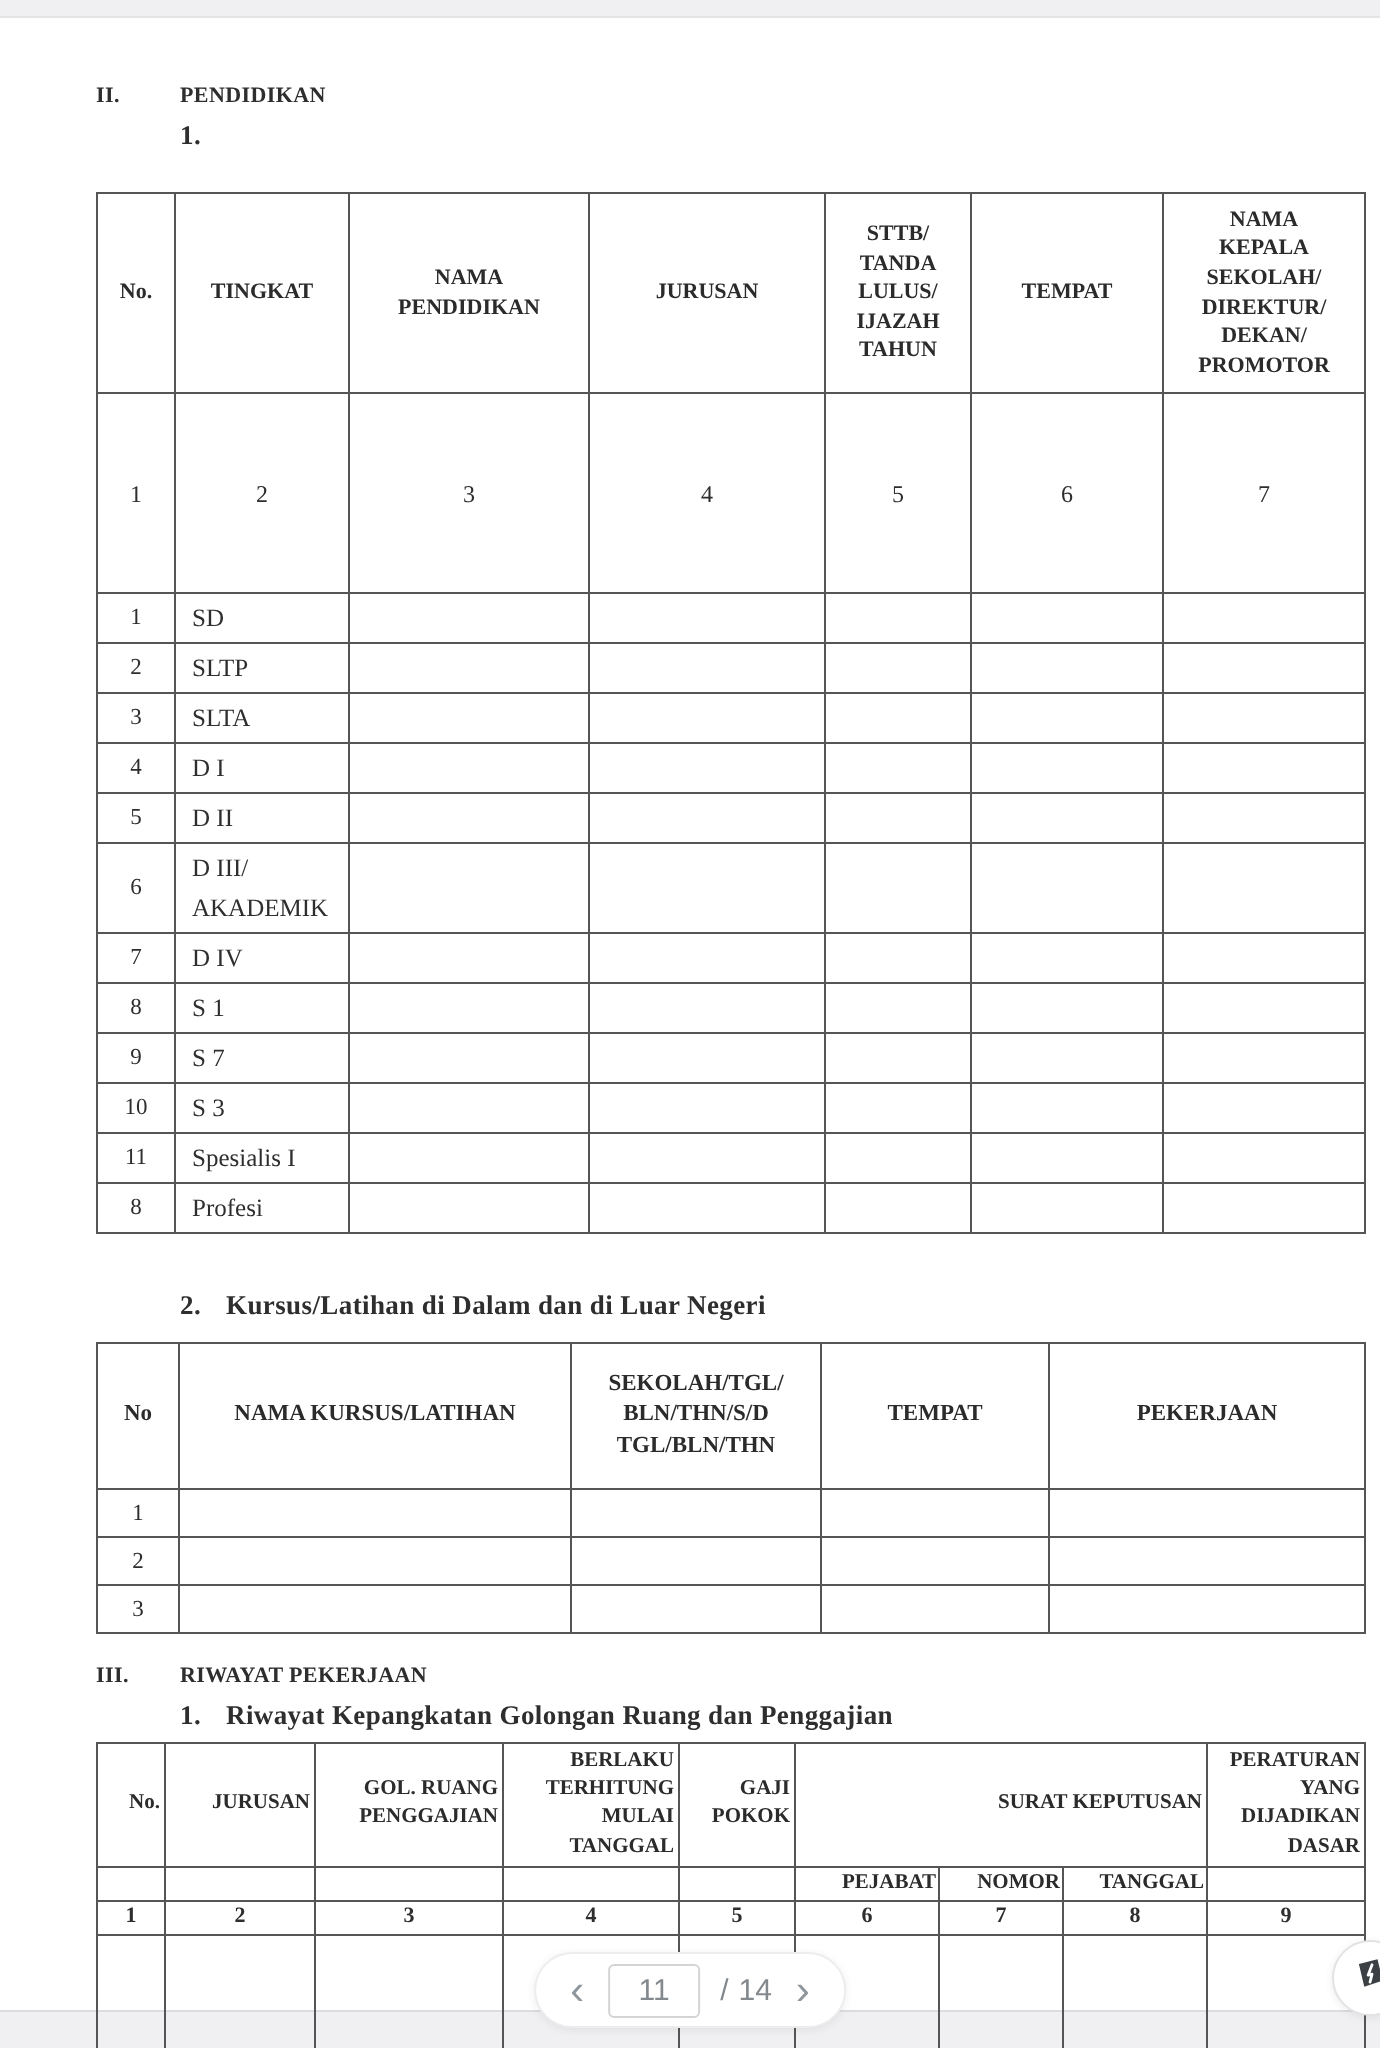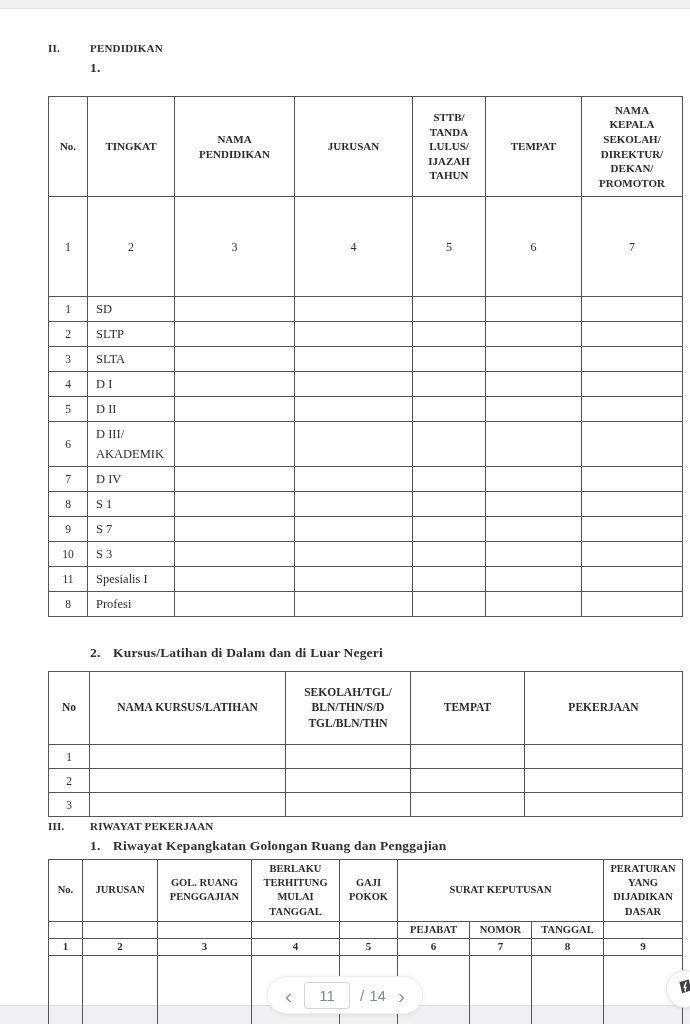--- a/index.html
+++ b/index.html
@@ -34,28 +34,28 @@
   .t1 thead tr { height:100px; }
   .num-row td { height:17px; font-size:12px; text-align:center; line-height:1; padding:1px 0; }
   .t1 tbody td { height:24px; }
   td.cell-no { text-align:center; font-size:11.5px; }
   td.cell-label { padding:2px 2px 2px 8px; line-height:1.6; white-space:pre-line; }
   .t2 { margin-top:9px; }
   .t2 thead tr { height:73px; }
   .t2 thead th { font-size:11.5px; }
   .t2 tbody td { height:24px; }
   .t3 { margin-top:4px; }
-  .t3 thead th { font-size:10.5px; line-height:1.35; }
+  .t3 thead th { font-size:10.5px; line-height:1.35;text-align:right; }
   .t3 .row-a { height:60px; }
   .t3 .row-b { height:16px; }
   .t3 .row-b th { font-size:10.5px; padding:1px; }
   .t3 .num-row td { font-weight:bold; font-size:11px; }
   .t3 .row-d td { height:88px; }
   .gap-kursus { margin-top:26px; }
-  .gap-riwayat { }
+  .gap-riwayat { margin-top:12px; }
   
   .pager {
     position:absolute; left:50%; transform:translateX(-50%); bottom:10px;
     height:38px; background:#ffffff;
     border:1px solid #ededed; border-radius:19px;
     box-shadow:0 1px 5px rgba(0,0,0,0.07);
     display:flex; align-items:center; gap:10px; padding:0 15px;
     font-family:"Liberation Sans","DejaVu Sans",sans-serif;
     color:#8b9197; z-index:5;
   }

